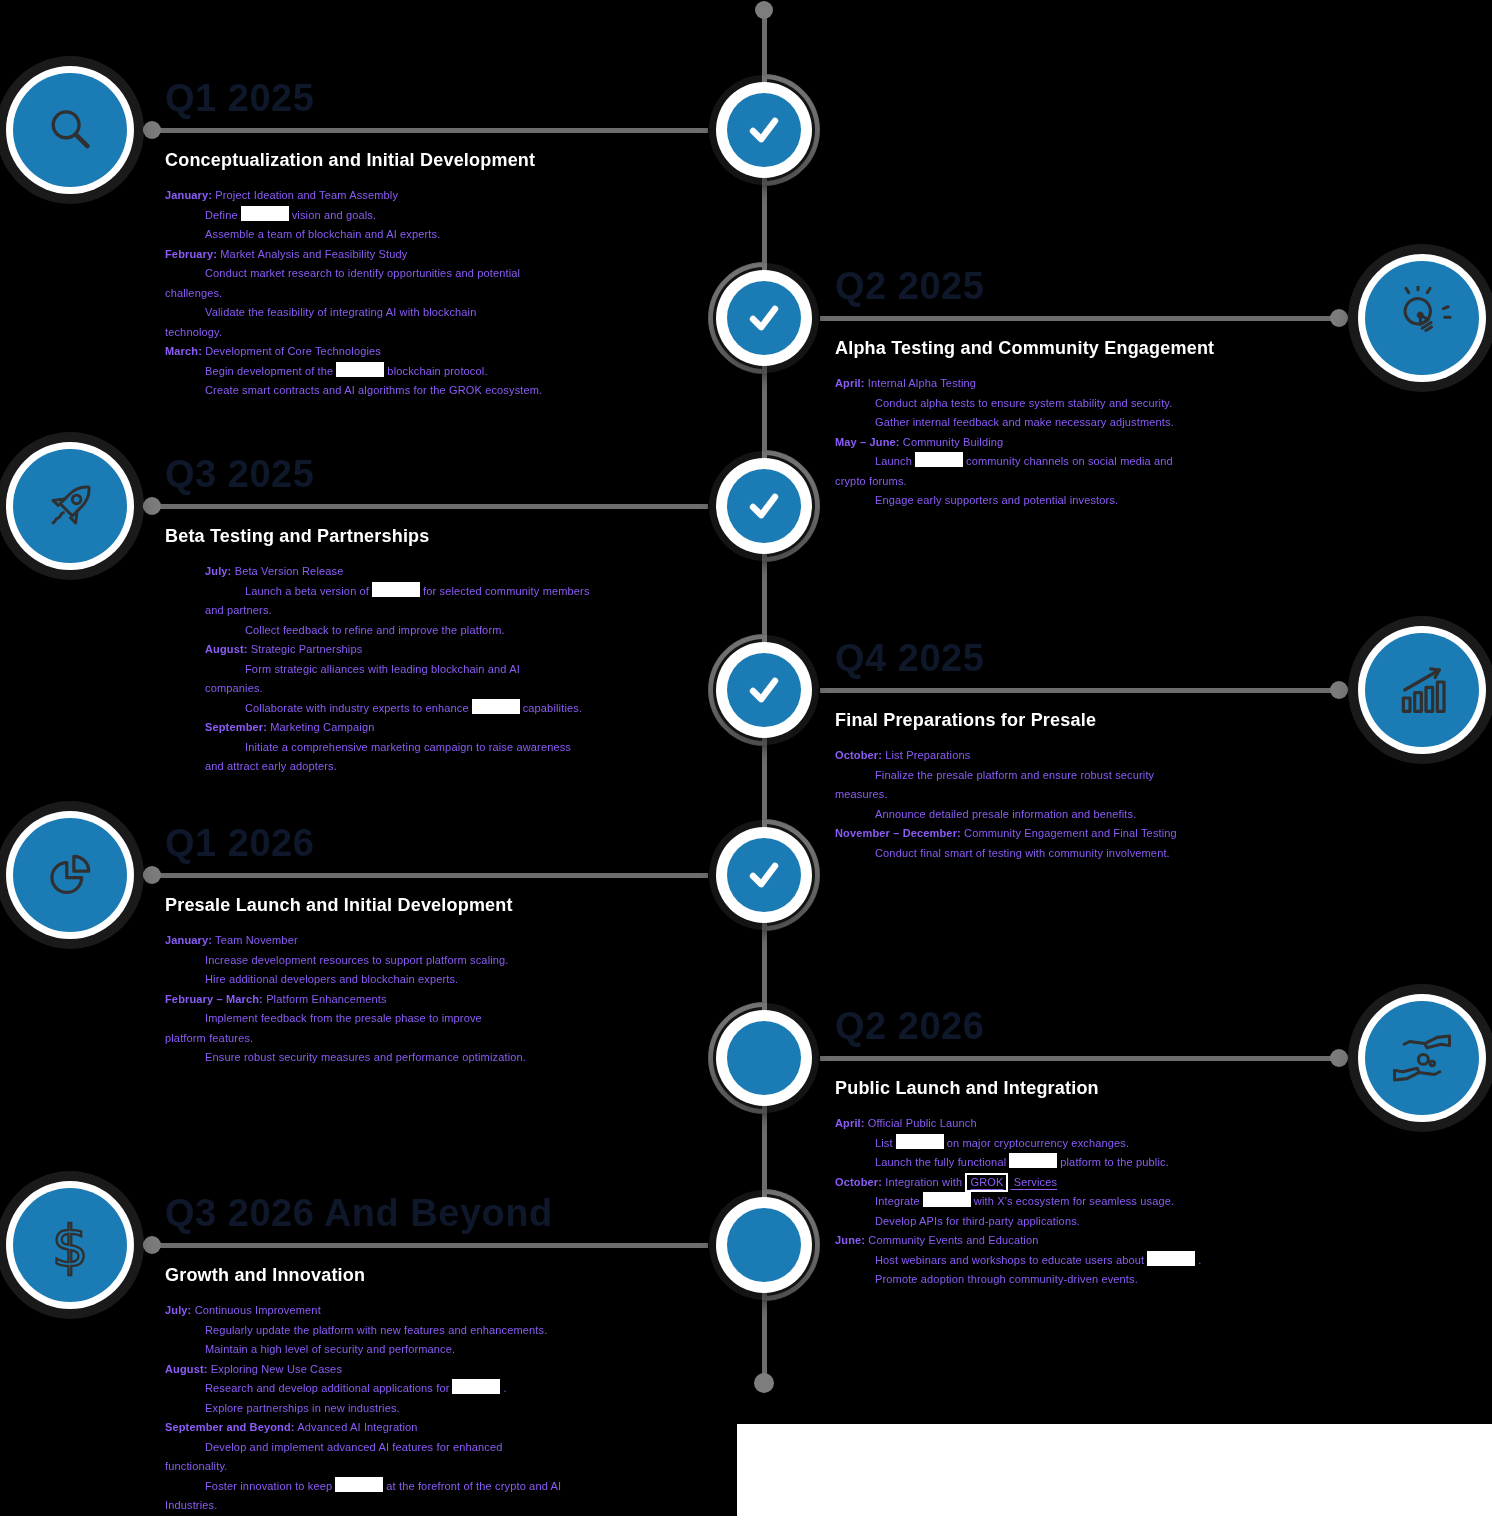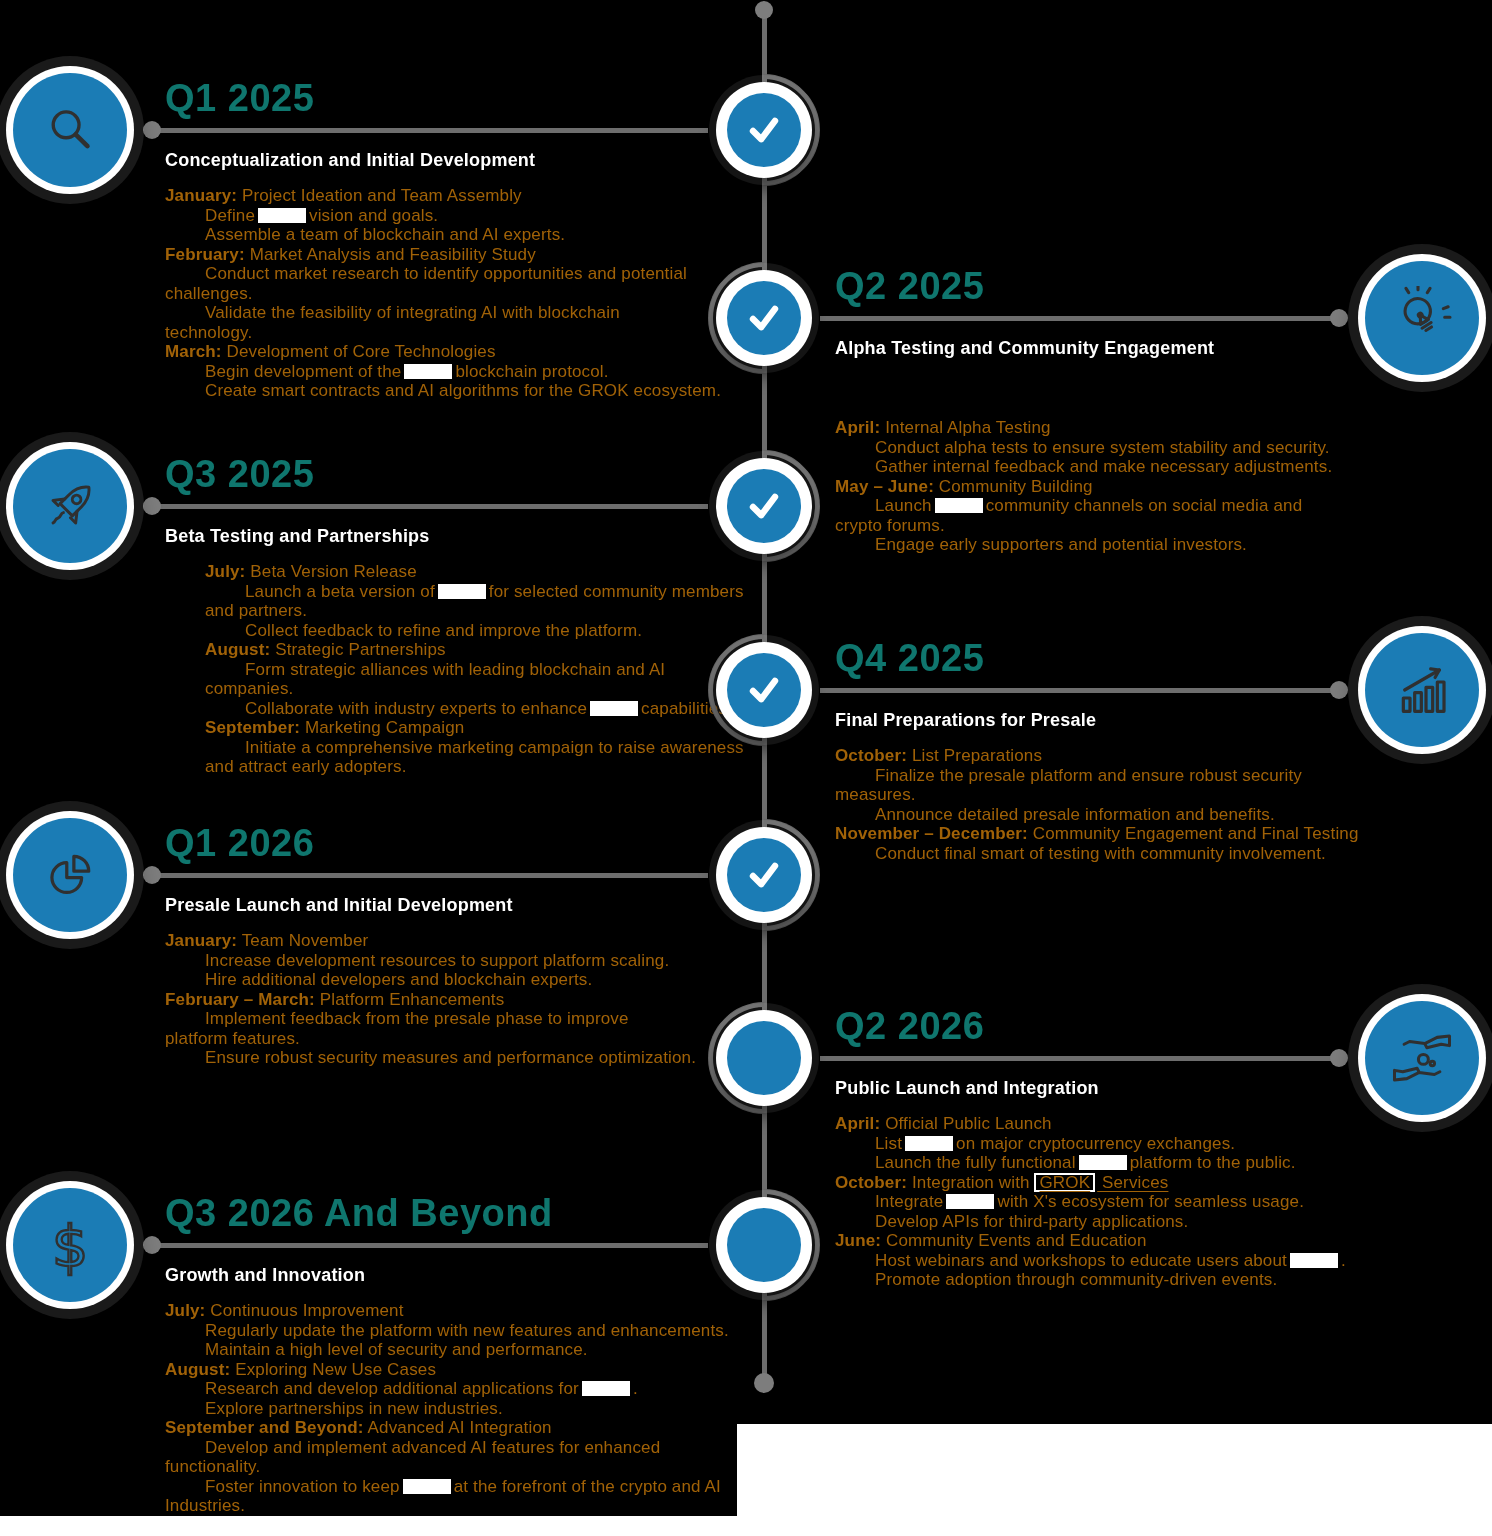--- a/index.html
+++ b/index.html
@@ -18,25 +18,25 @@
   .node{position:absolute;width:96px;height:96px;border-radius:50%;background:#fff;
         box-shadow:0 0 0 7px rgba(255,255,255,0.08),0 10px 16px rgba(0,0,0,0.55);
         display:flex;align-items:center;justify-content:center;}
   .node-blue{width:74px;height:74px;border-radius:50%;background:#1b7cb5;
         display:flex;align-items:center;justify-content:center;}
   .icon-wrap{position:absolute;width:128px;height:128px;border-radius:50%;background:#fff;
         box-shadow:0 0 0 10px rgba(255,255,255,0.10),0 16px 26px rgba(0,0,0,0.6);
         display:flex;align-items:center;justify-content:center;}
   .icon-blue{width:114px;height:114px;border-radius:50%;background:#1b7cb5;
         display:flex;align-items:center;justify-content:center;}
-  .q-title{position:absolute;color:#0f766e;font-size:38px;font-weight:bold;
+  .q-title{position:absolute;color:#0f172a;font-size:38px;font-weight:bold;
         letter-spacing:.5px;white-space:nowrap;line-height:44px;}
   .q-sub{position:absolute;color:#fff;font-size:18px;font-weight:bold;
         letter-spacing:.2px;white-space:nowrap;}
-  .q-body{position:absolute;color:#a16207;font-size:17px;line-height:19.5px;letter-spacing:.15px;}
+  .q-body{position:absolute;color:#8b5cf6;font-size:11px;line-height:19.5px;letter-spacing:.15px;}
   .q-body .ln{white-space:nowrap;}
   .q-body .ind{padding-left:40px;}
   .q-body b{font-weight:bold;}
   .redact{display:inline-block;width:48px;height:15px;background:#fff;
         vertical-align:-2px;margin:0 3px;}
   .glink{text-decoration:underline;text-underline-offset:3px;}
   .gbox{border:2px solid #fff;padding:0 3px;margin-right:2px;display:inline-block;line-height:15px;text-decoration:underline;}
   svg{display:block;}
 </style>
 </head>
@@ -100,21 +100,21 @@
               <path d="M20.5 27.5h7M20 30.5h8M21.5 33.5h5"></path>
               <path d="M24 21.5l-2.8 5M24 21.5l2.8 5"></path>
               <circle cx="24" cy="21.5" r="1.4"></circle>
             </g>
             <path d="M14 5l-2-3.2M21 2.8V-1M28 5l2-3.2M40 17l3.6-1.4M41 23.5h4"></path>
           </svg>
         </div>
       </div>
       <div class="q-title" style="left: 835px; top: 264px;">Q2 2025</div>
       <div class="q-sub" style="left: 835px; top: 338px;">Alpha Testing and Community Engagement</div>
-      <div class="q-body" style="left: 835px; top: 374px; width: 545px; margin-top: 44px;">
+      <div class="q-body" style="left: 835px; top: 374px; width: 545px;">
         <div class="ln"><b>April:</b><span> Internal Alpha Testing</span></div>
         <div class="ln ind"><span>Conduct alpha tests to ensure system stability and security.</span></div>
         <div class="ln ind"><span>Gather internal feedback and make necessary adjustments.</span></div>
         <div class="ln"><b>May – June:</b><span> Community Building</span></div>
         <div class="ln ind"><span>Launch</span><span class="redact"></span><span>community channels on social media and</span></div>
         <div class="ln"><span>crypto forums.</span></div>
         <div class="ln ind"><span>Engage early supporters and potential investors.</span></div>
       </div>
       <div class="hline" style="left: 152px; top: 504px; width: 556px;"></div>
       <div class="tdot" style="left: 143px; top: 497px; width: 18px; height: 18px;"></div>

